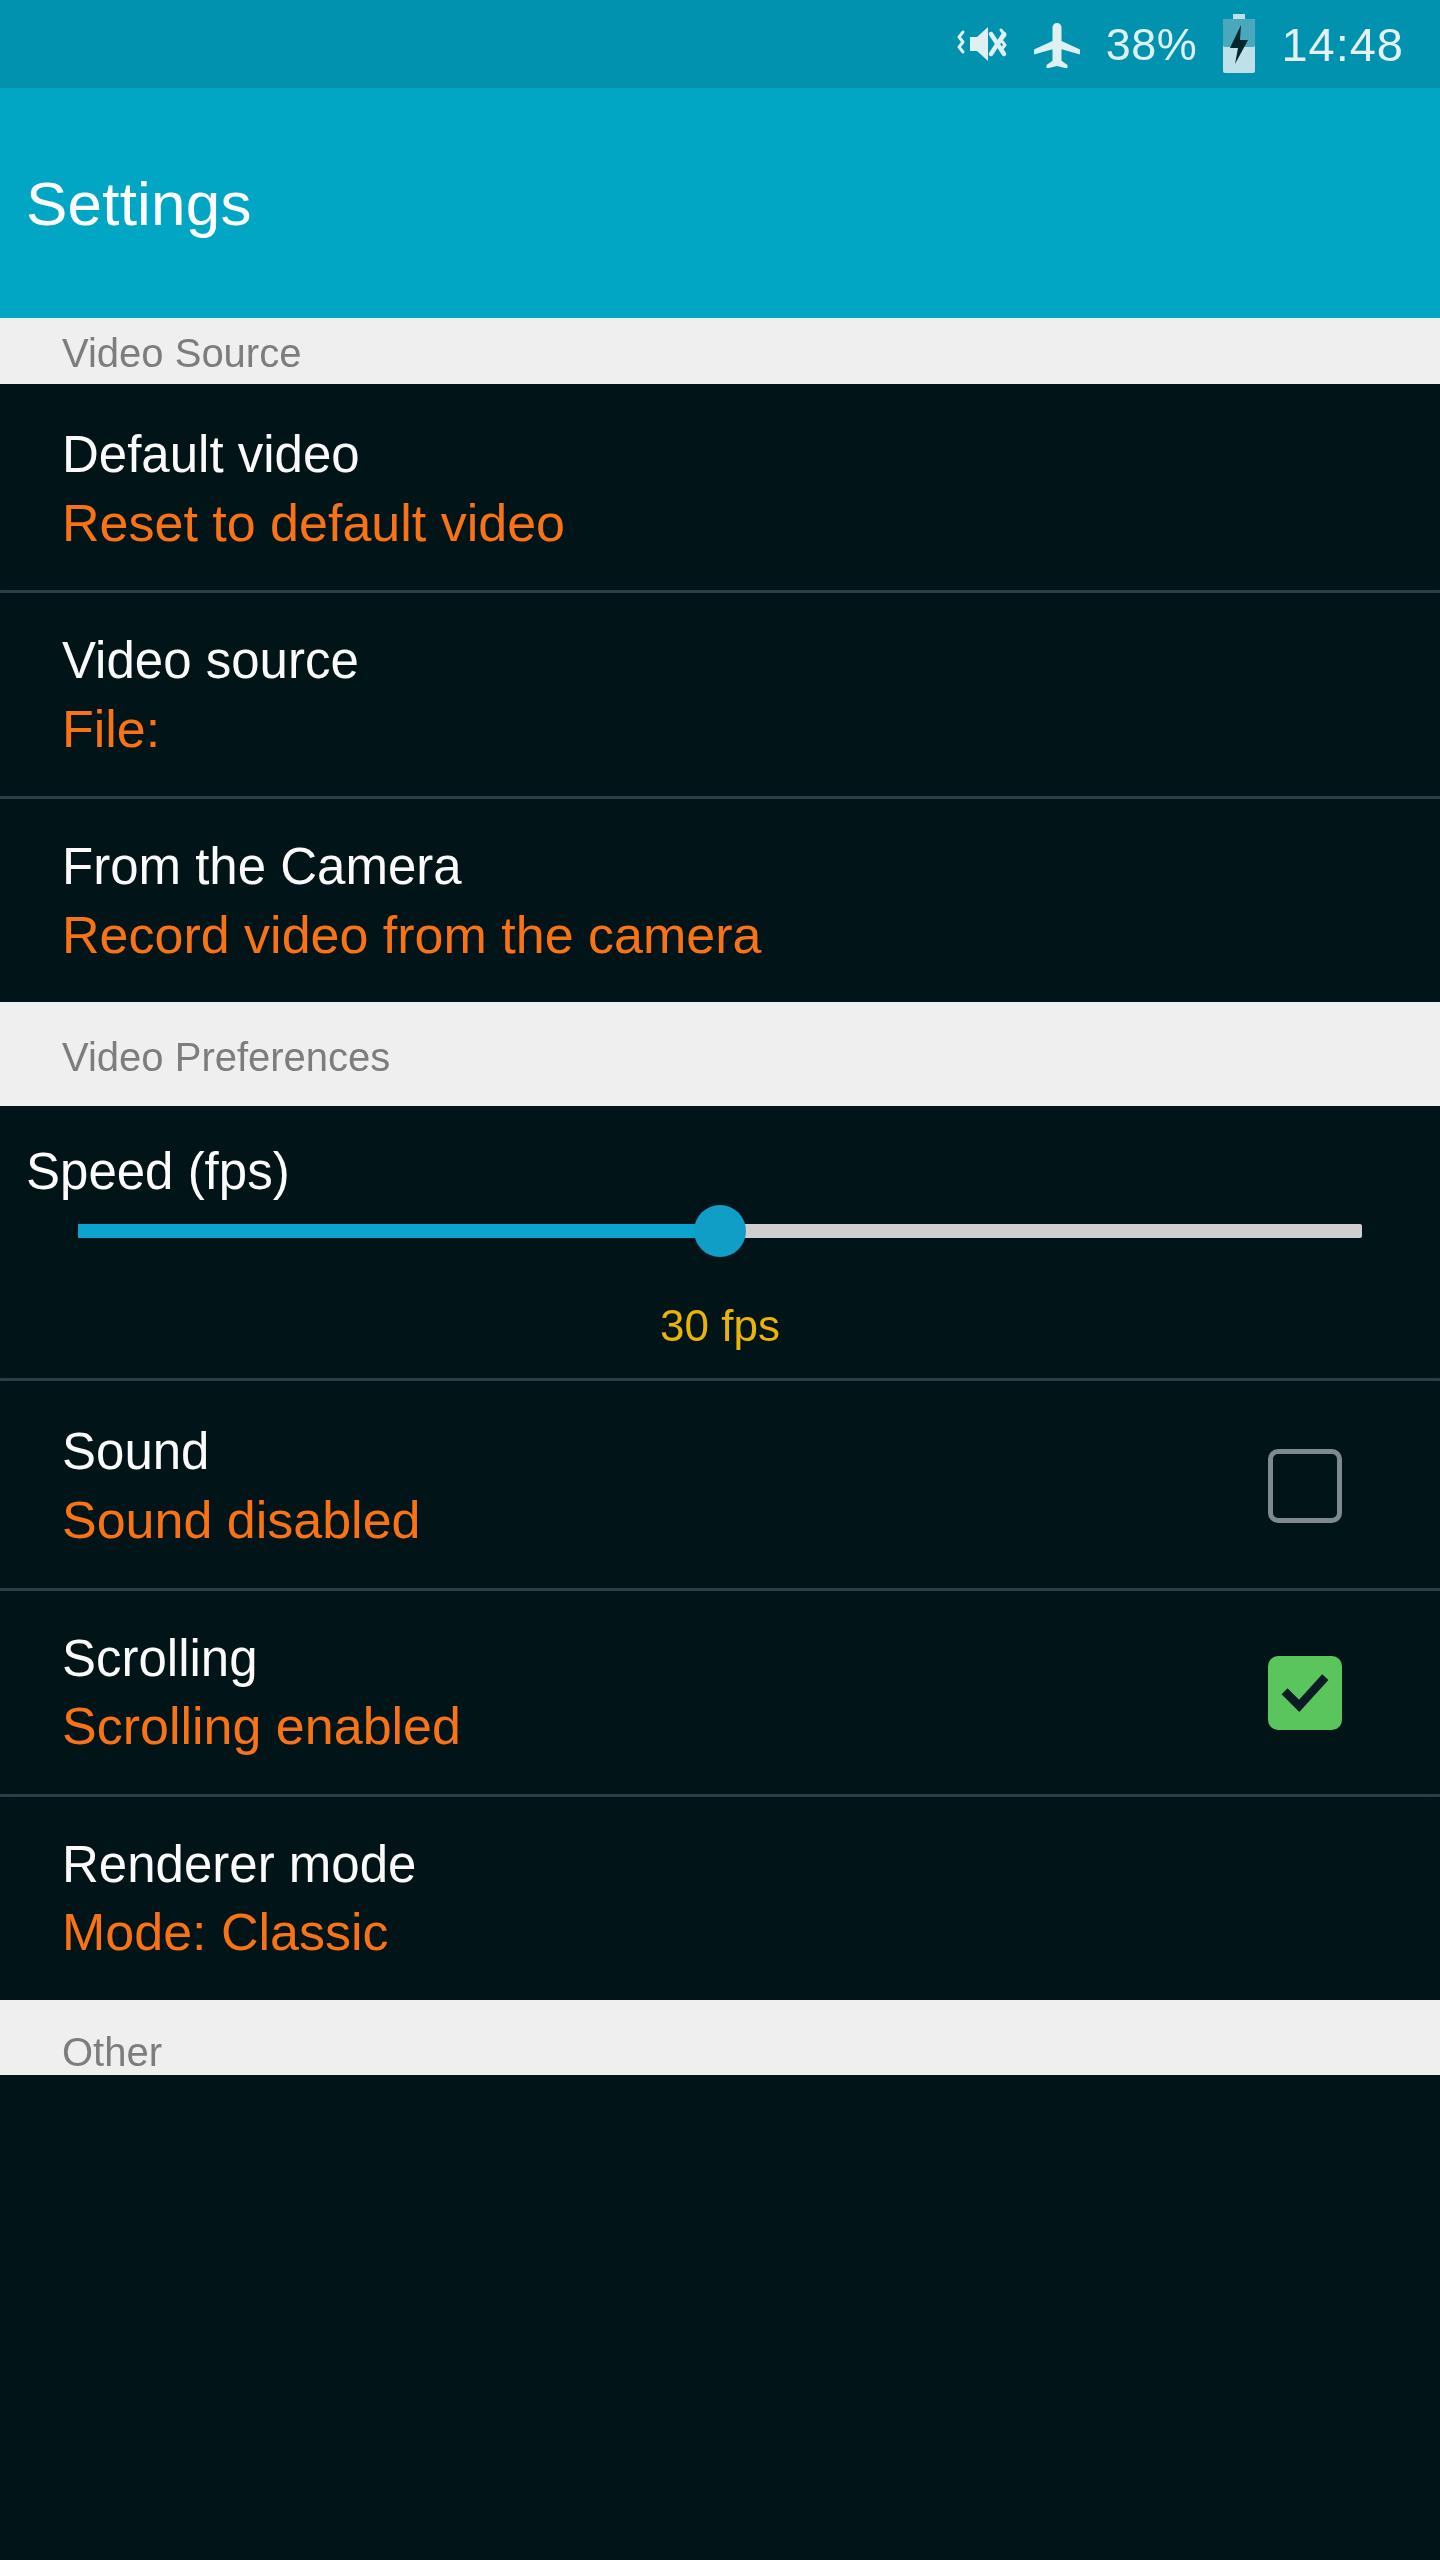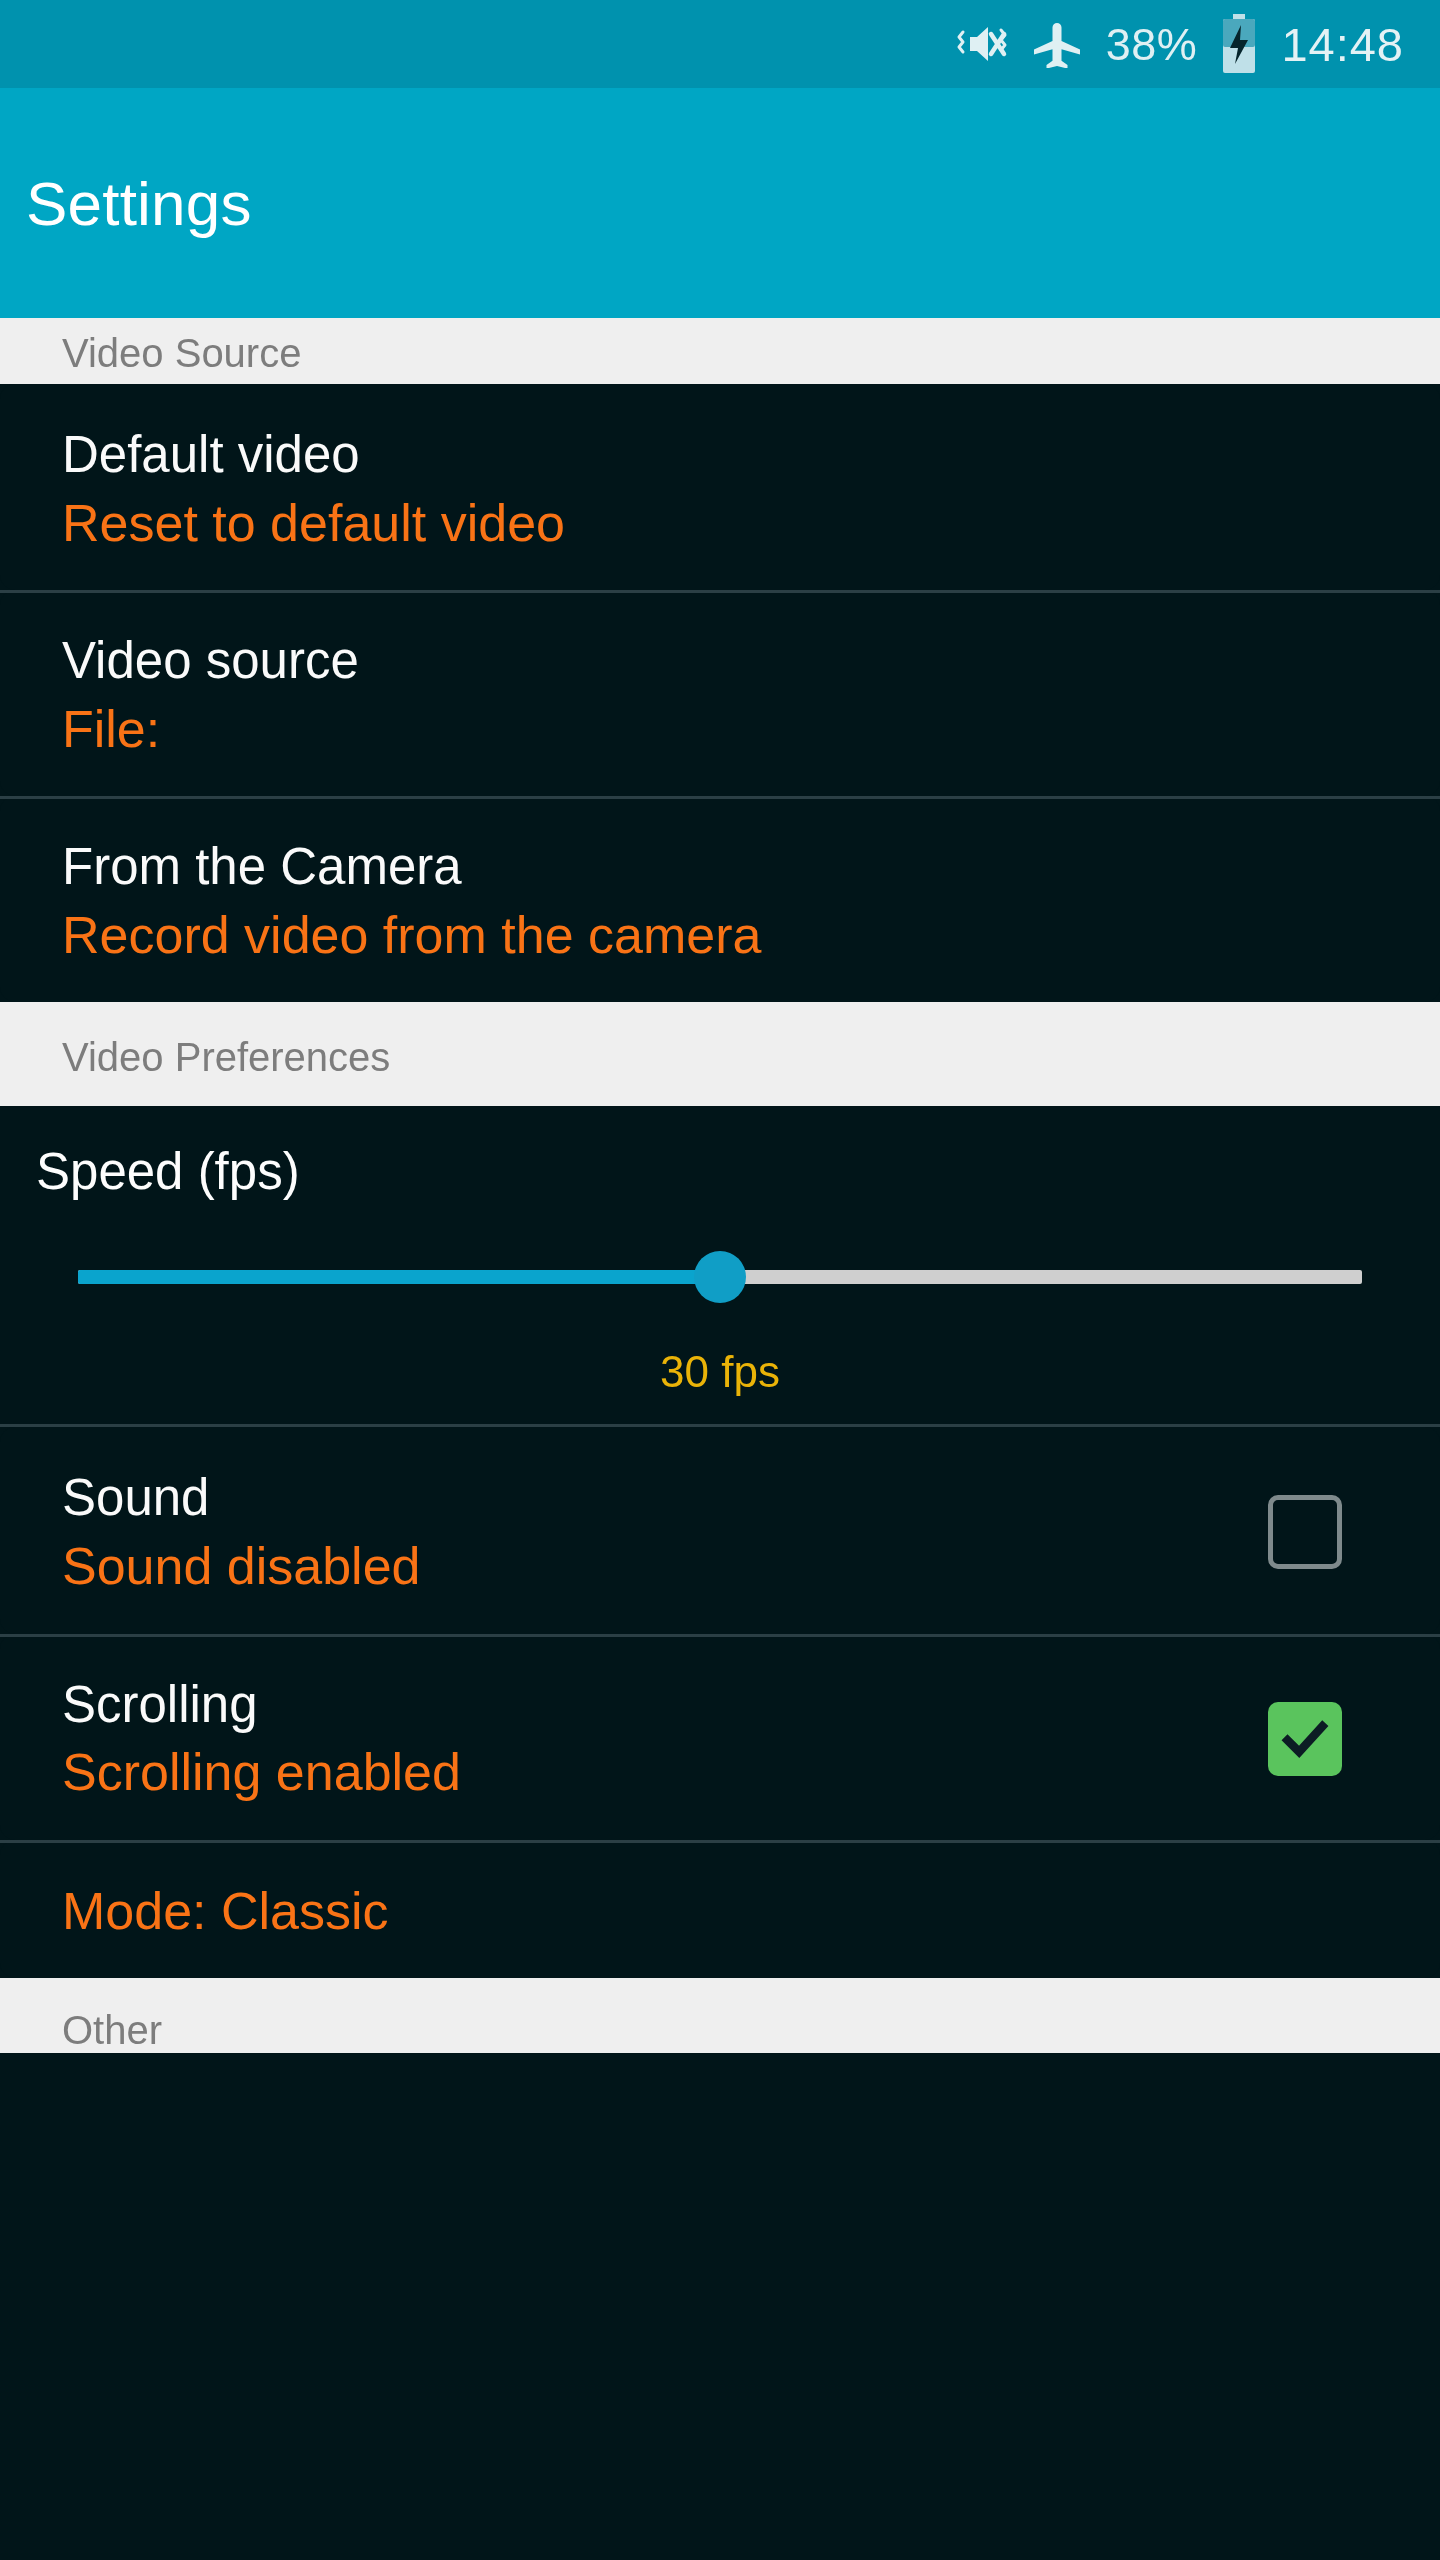--- a/index.html
+++ b/index.html
@@ -79,21 +79,21 @@
   .seek-row{
     position:relative;
     background:#011519;
     padding:36px 0 30px 0;
   }
   .seek-row::after{
     content:""; position:absolute; left:0; right:0; bottom:0;
     height:3px; background:#2b3f45;
   }
   .seek-label{
-    color:#fdfdfd; font-size:51px; padding-left:36px; margin-bottom:46px;
+    color:#fdfdfd; font-size:51px; padding-left:26px; 
   }
   .seek-track-wrap{
     position:relative; height:60px;
     margin:0 78px; display:flex; align-items:center;
   }
   .seek-track{
     position:absolute; left:0; right:0; height:14px;
     background:#cfcfcf; border-radius:2px;
   }
   .seek-fill{
@@ -202,20 +202,21 @@
       </div>
       <div class="checkbox checked">
         <svg viewBox="0 0 24 24">
           <path d="M4.5 12.5 L9.5 17.5 L19.5 6.5" fill="none" stroke="#0c1c24" stroke-width="3.6" stroke-linecap="square"></path>
         </svg>
       </div>
     </div>
 
     <div class="row">
       <div class="row-texts">
+        <span class="row-title">Renderer mode</span>
         <span class="row-sub">Mode: Classic</span>
       </div>
     </div>
 
     <div class="section-header clipped-bottom">Other</div>
 
   </div>
 </div>
 
 </body></html>

